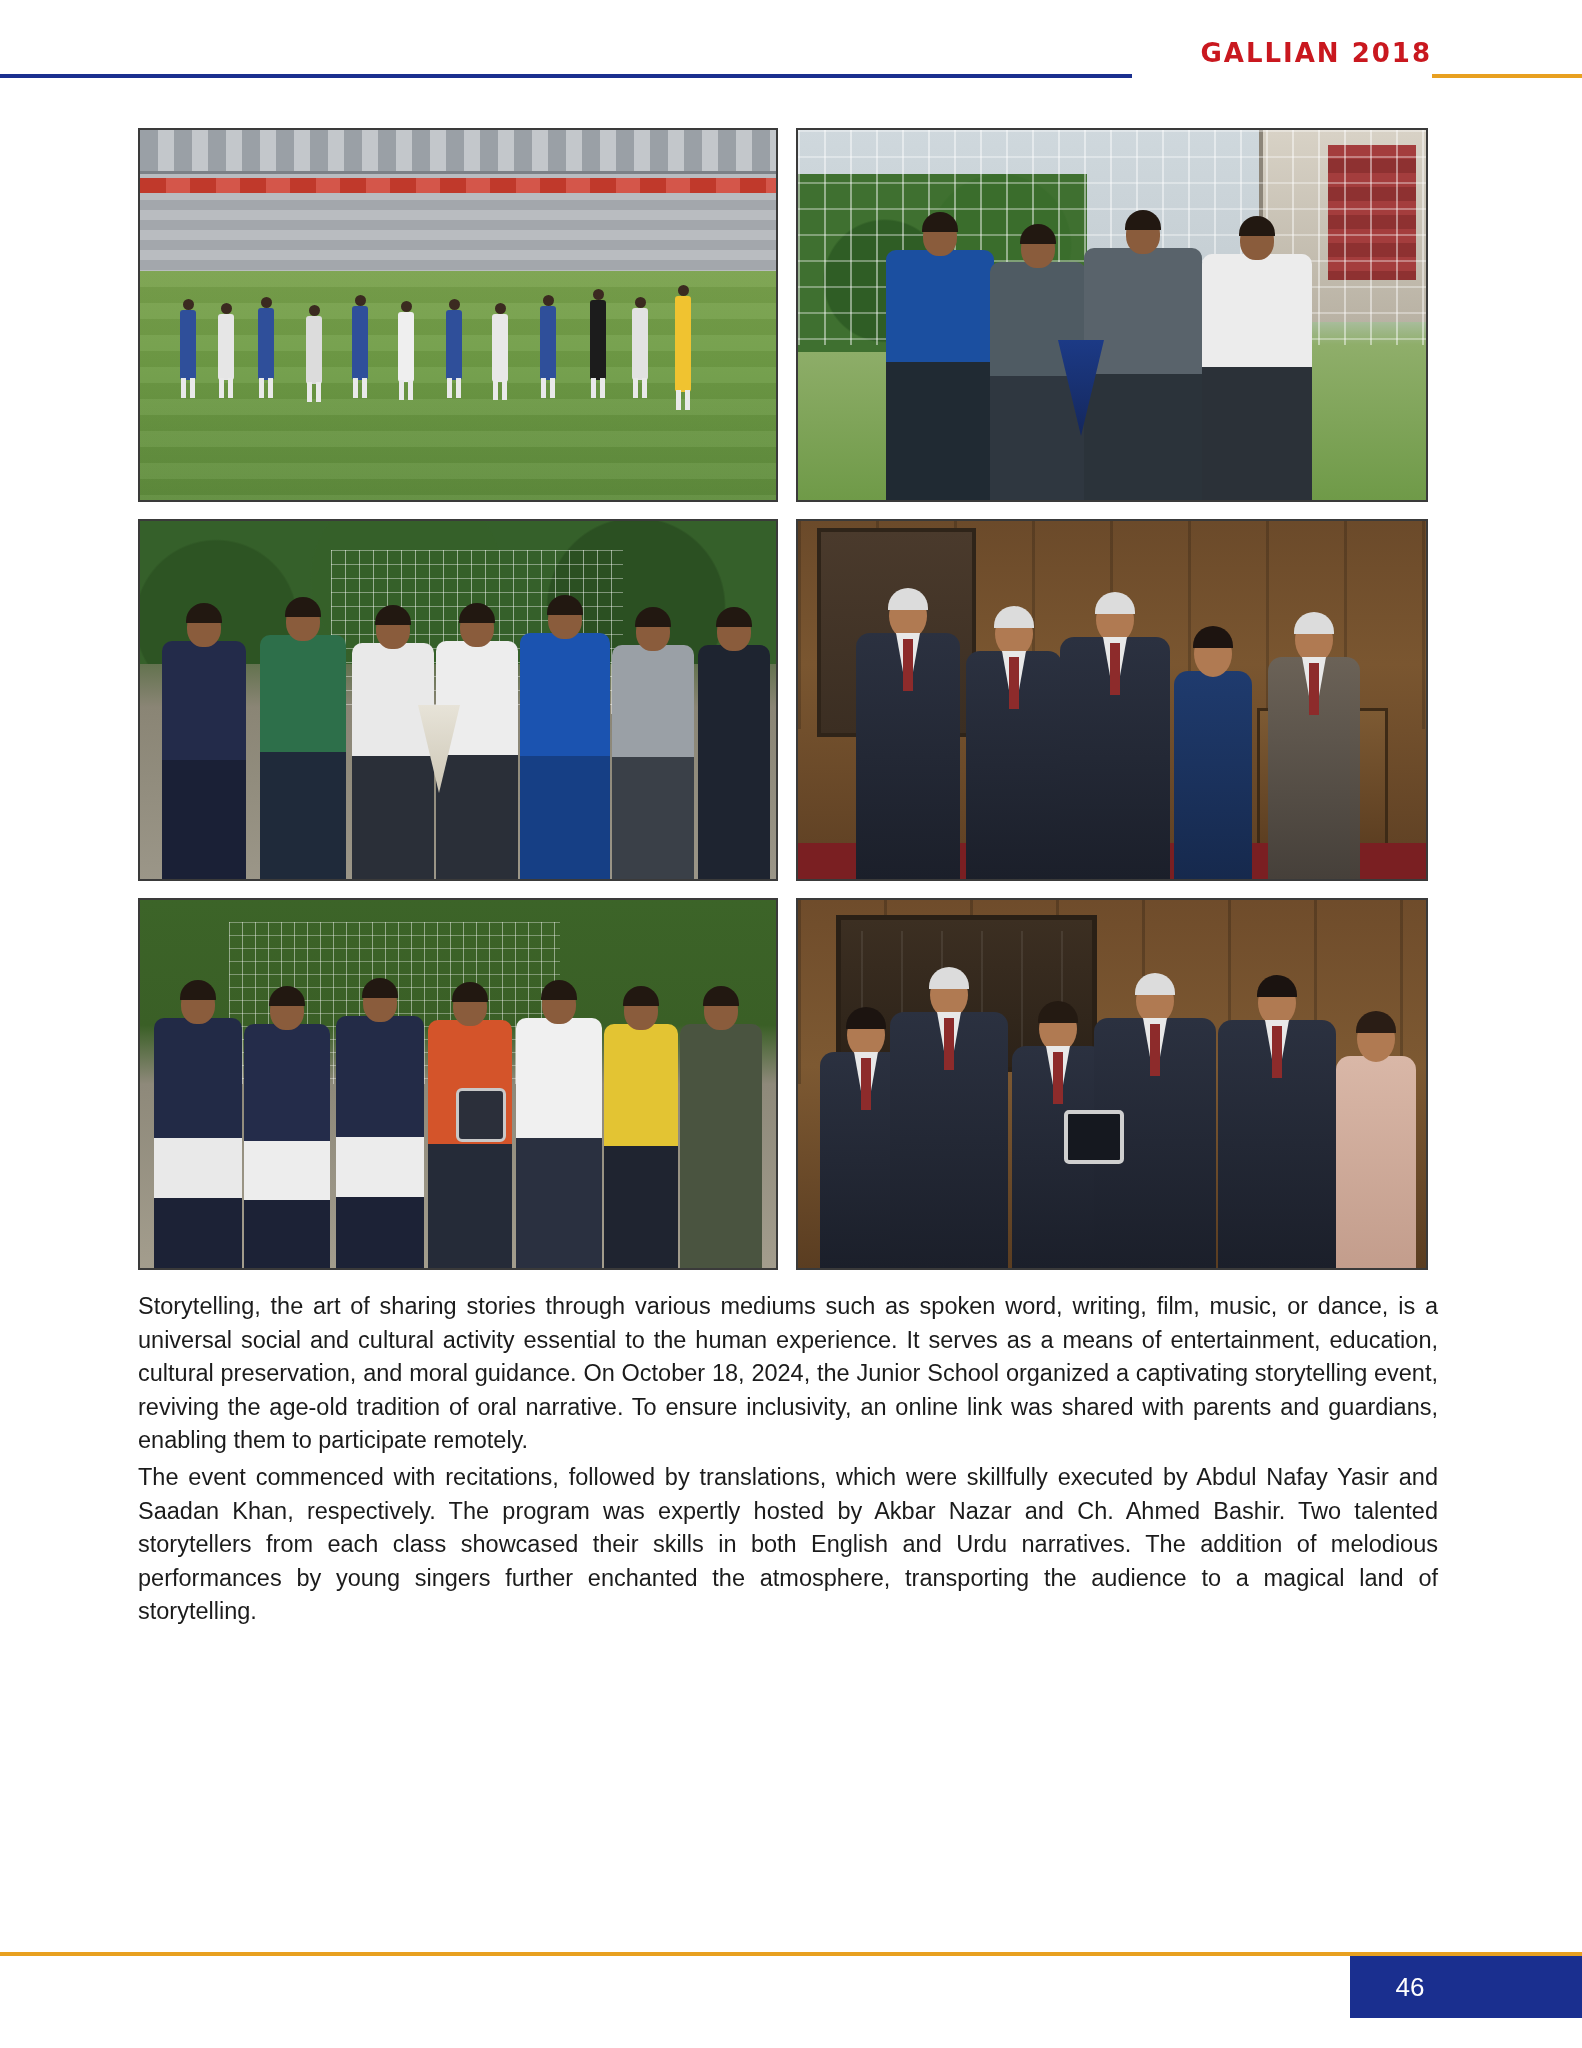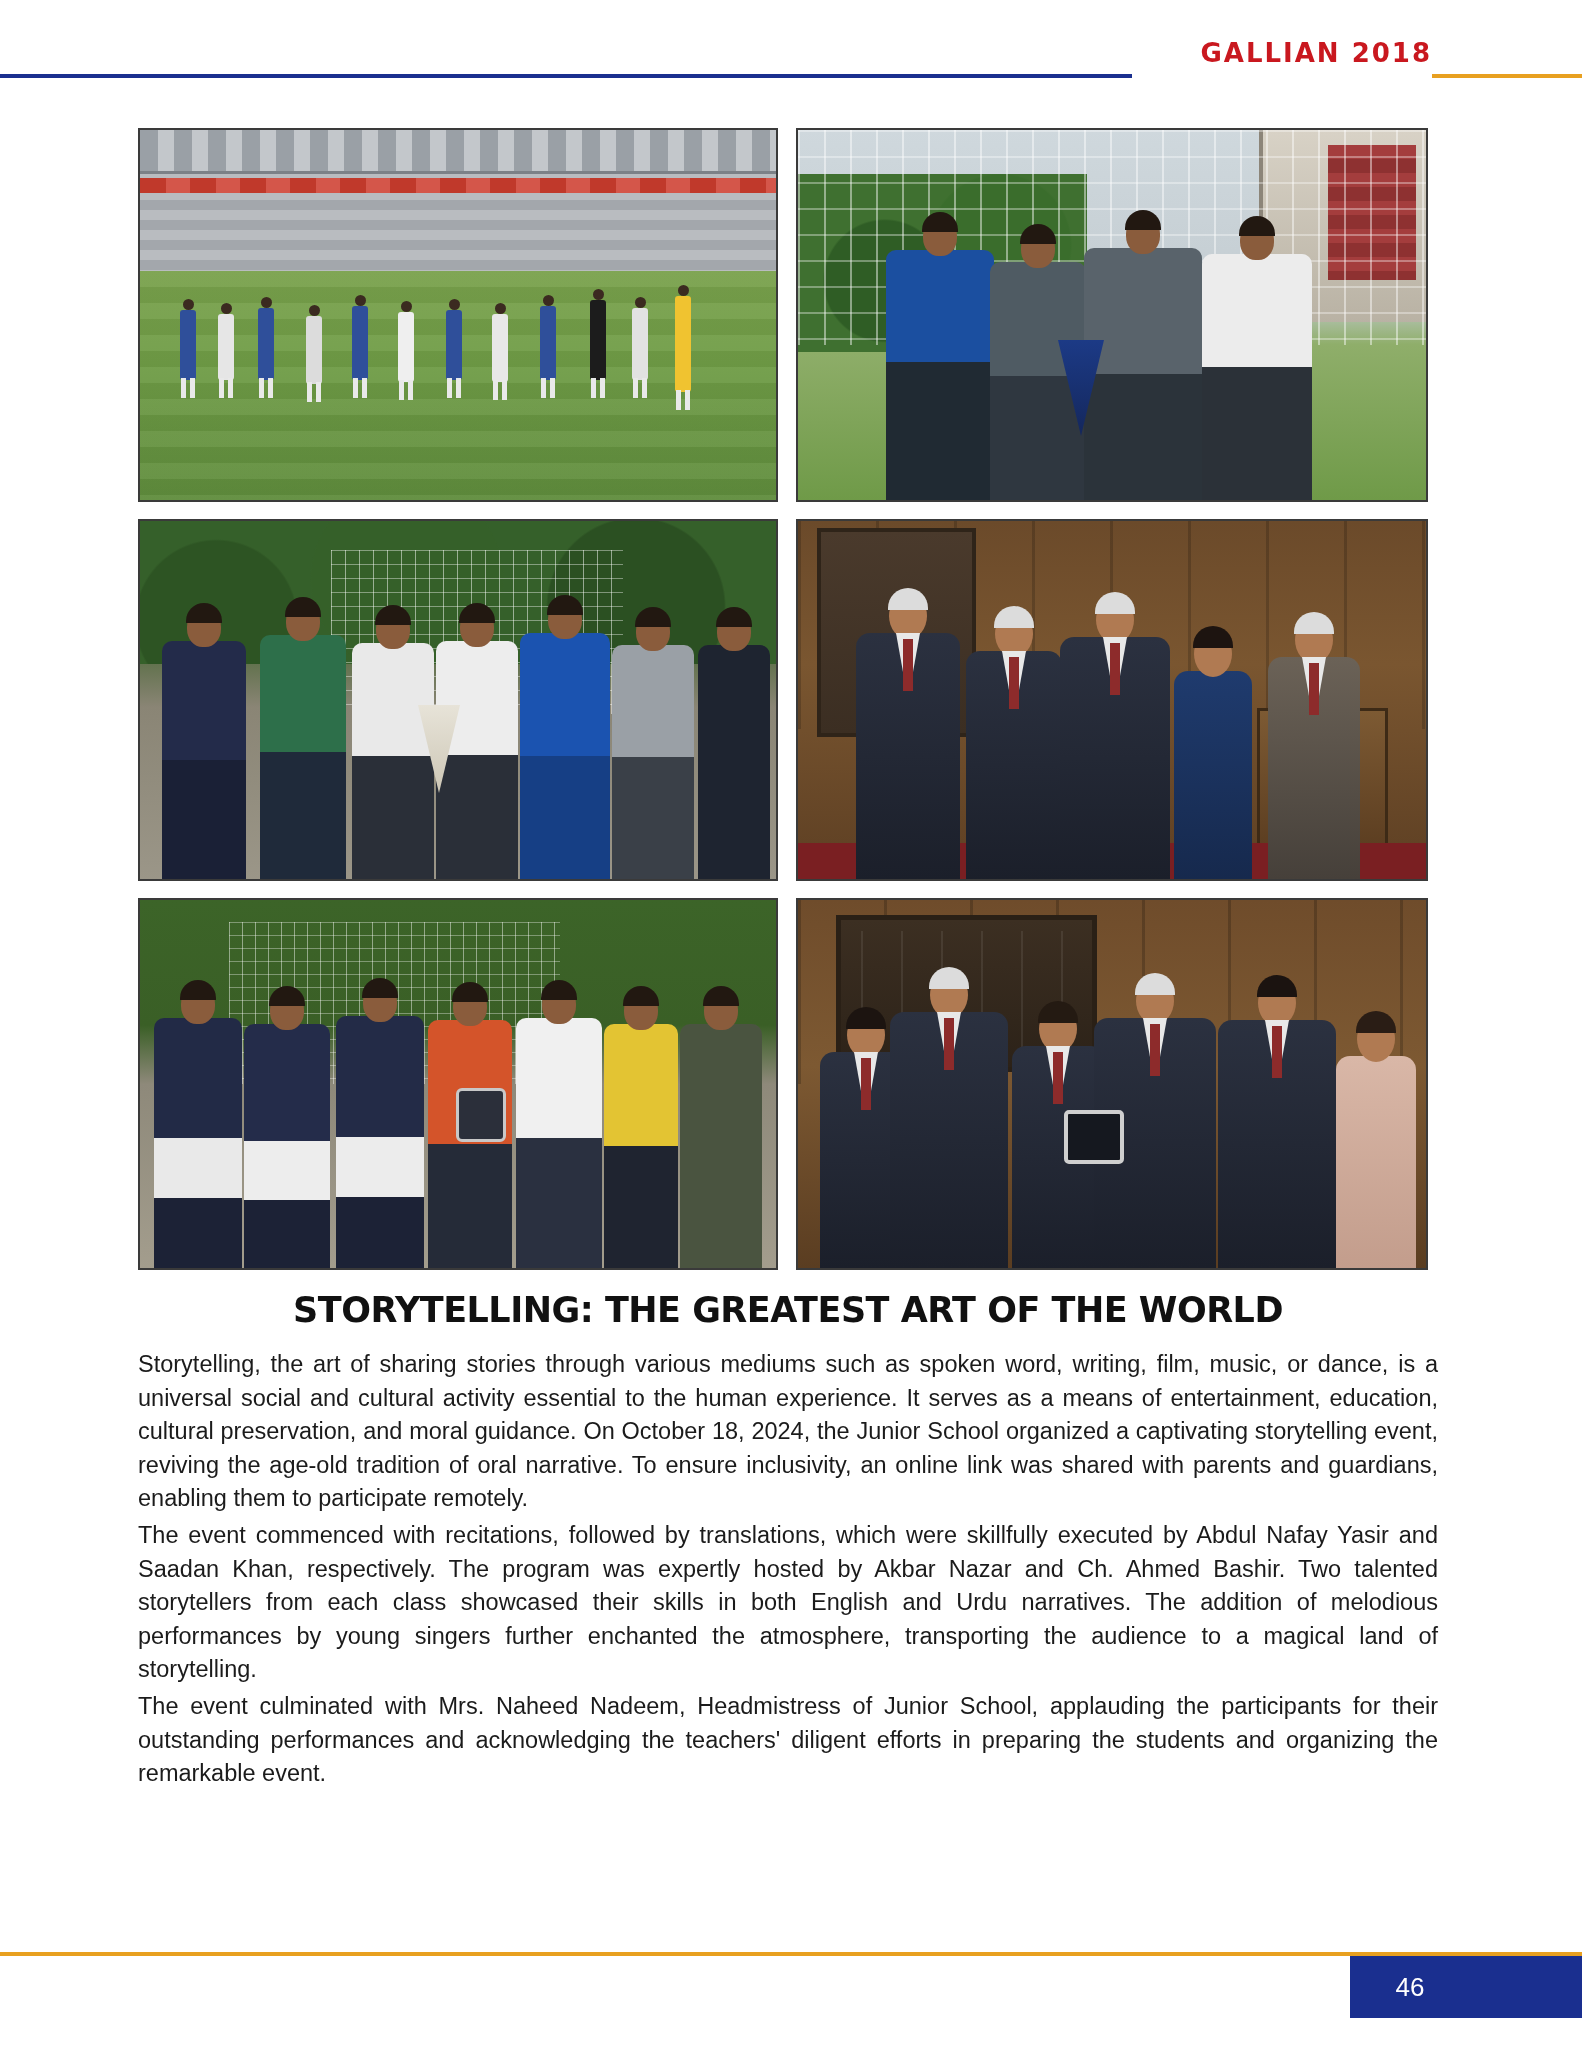--- a/index.html
+++ b/index.html
@@ -470,21 +470,19 @@
             <span class="shair" style="background:#2a1d15;"></span>
           </div>
         <div style="position:absolute;left:266px;bottom:104px;width:52px;height:46px;background:#15181f;border:4px solid #cfcfcf;border-radius:5px;"></div>
       </div>
     </div>
   </div>
 
 </div>
 
 <div class="article">
-  <div class="article-title">STORYTELLING: THE GREATEST ART OF THE WORLD</div>
   <p>Storytelling, the art of sharing stories through various mediums such as spoken word, writing, film, music, or dance, is a universal social and cultural activity essential to the human experience. It serves as a means of entertainment, education, cultural preservation, and moral guidance. On October 18, 2024, the Junior School organized a captivating storytelling event, reviving the age-old tradition of oral narrative. To ensure inclusivity, an online link was shared with parents and guardians, enabling them to participate remotely.</p>
   <p>The event commenced with recitations, followed by translations, which were skillfully executed by Abdul Nafay Yasir and Saadan Khan, respectively. The program was expertly hosted by Akbar Nazar and Ch. Ahmed Bashir. Two talented storytellers from each class showcased their skills in both English and Urdu narratives. The addition of melodious performances by young singers further enchanted the atmosphere, transporting the audience to a magical land of storytelling.</p>
-  <p>The event culminated with Mrs. Naheed Nadeem, Headmistress of Junior School, applauding the participants for their outstanding performances and acknowledging the teachers' diligent efforts in preparing the students and organizing the remarkable event.</p>
 </div>
 
 <div class="footer-rule"></div>
 <div class="footer-bar"></div>
 <div class="page-number">46</div>
 
 </body></html>

